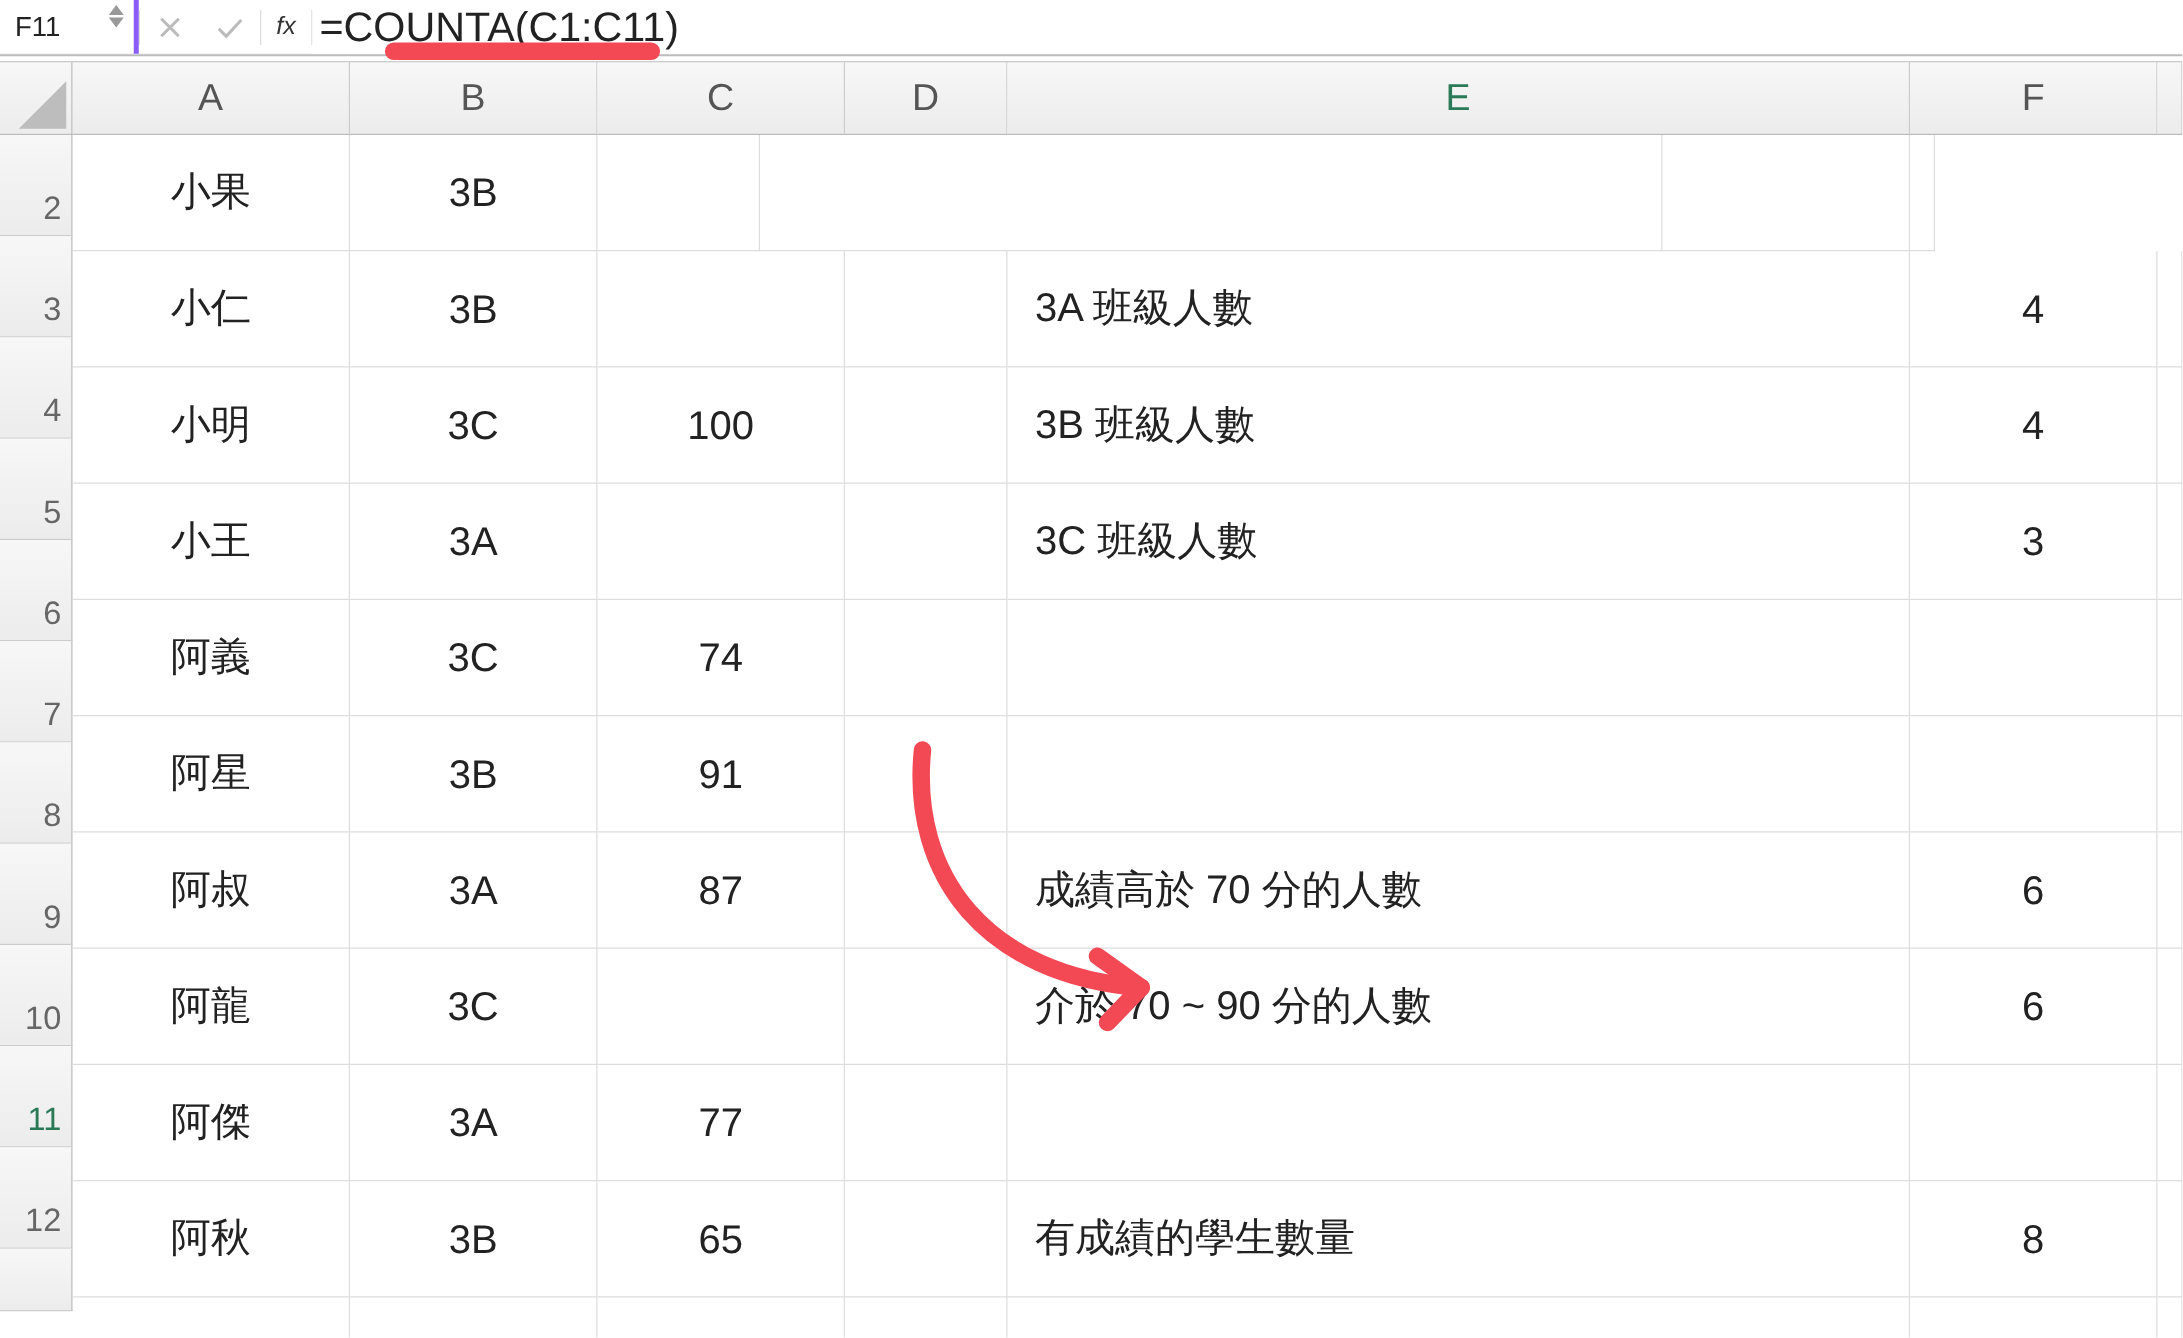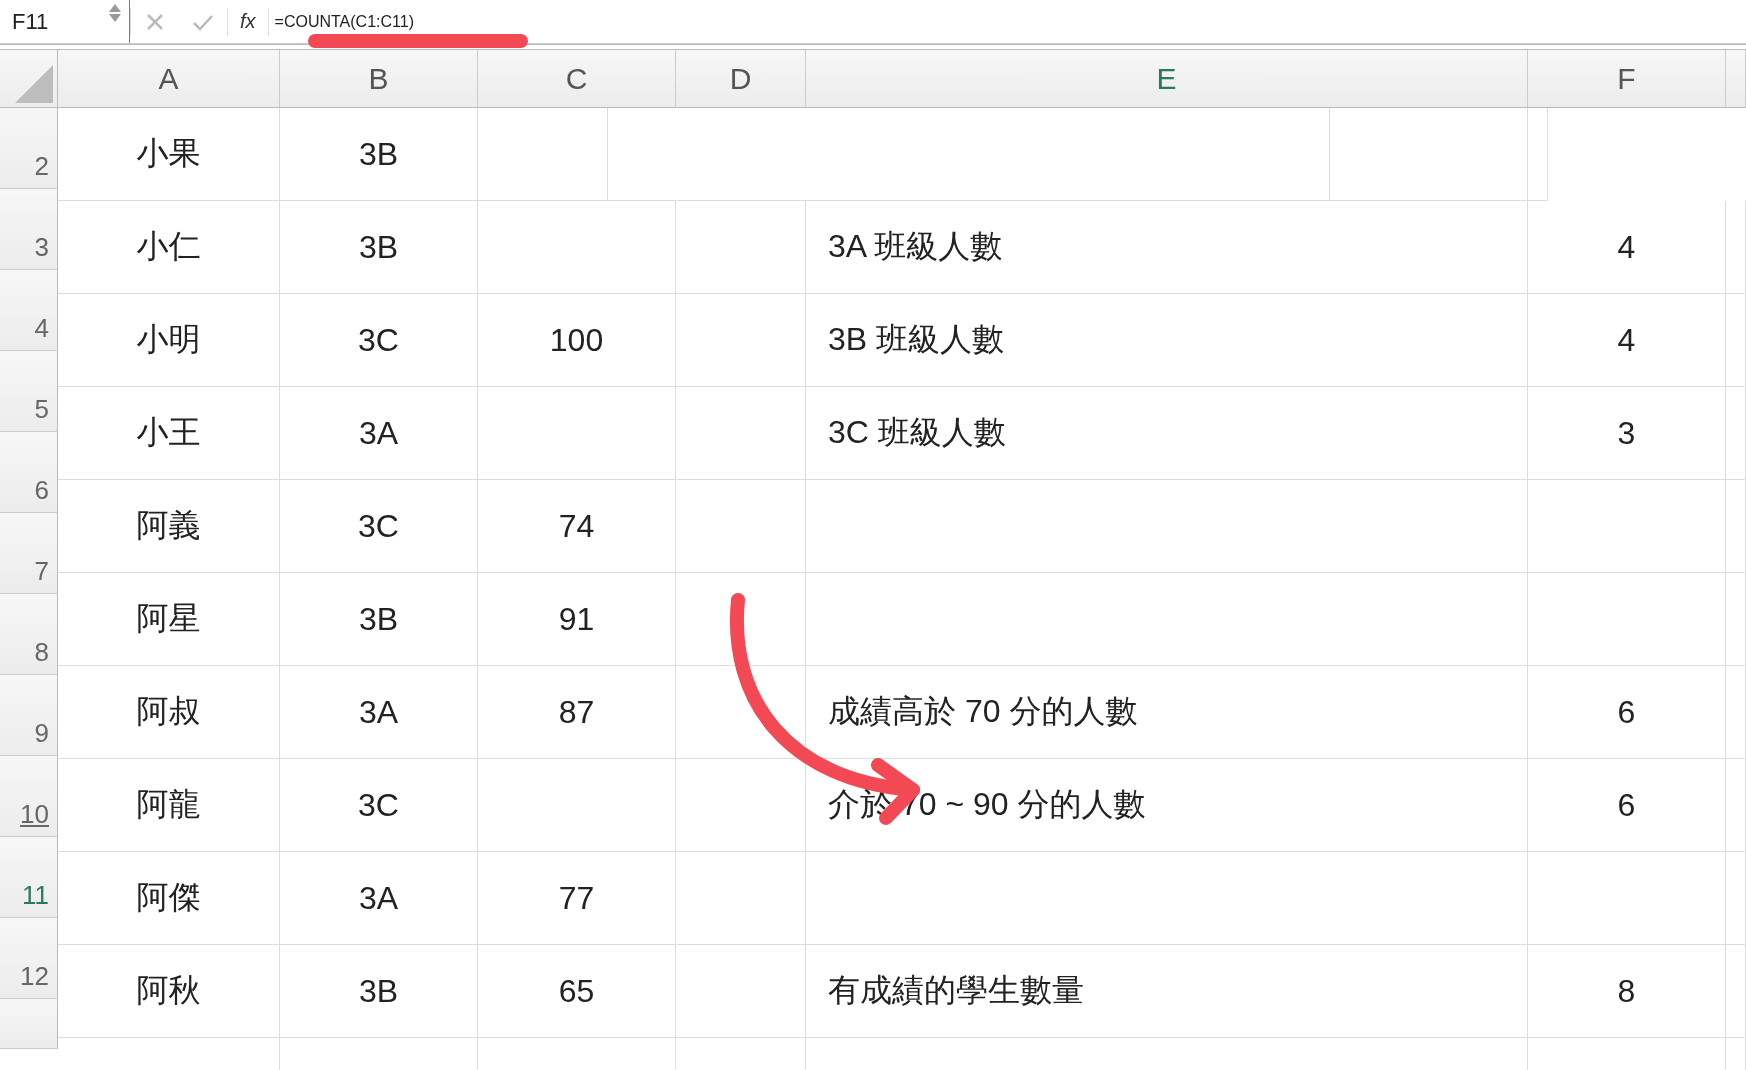--- a/index.html
+++ b/index.html
@@ -13,28 +13,28 @@
     }
     .formula-bar {
       height: 44px;
       display: flex;
       align-items: center;
       border-bottom: 1px solid #ccc;
       background: #fff;
       position: relative;
     }
     .namebox {
-      width: 130px;
+      width: 111px;
       height: 100%;
       display: flex;
       align-items: center;
       padding-left: 12px;
       font-size: 22px;
       color: #222;
-      border-right: 1px solid #8b5cf6;
+      border-right: 4px solid #8b5cf6;
       position: relative;
     }
     .namebox-spinner {
       position: absolute;
       right: 8px;
       top: 4px;
       display: flex;
       flex-direction: column;
       gap: 2px;
     }
@@ -59,21 +59,21 @@
       font-style: italic;
       font-size: 20px;
       color: #333;
       padding: 0 12px;
     }
     .formula-input {
       flex: 1;
       height: 100%;
       border: none;
       outline: none;
-      font-size: 16px;
+      font-size: 33px;
       color: #222;
       padding-left: 6px;
     }
     .underline-annotation {
       position: absolute;
       left: 308px;
       top: 34px;
       width: 220px;
       height: 14px;
       background: #f34955;
@@ -190,21 +190,21 @@
     <div class="corner"></div>
     <div id="rowheads">
         <div class="row-h" style="height: 81px;">2</div>
         <div class="row-h" style="height: 81px;">3</div>
         <div class="row-h" style="height: 81px;">4</div>
         <div class="row-h" style="height: 81px;">5</div>
         <div class="row-h" style="height: 81px;">6</div>
         <div class="row-h" style="height: 81px;">7</div>
         <div class="row-h" style="height: 81px;">8</div>
         <div class="row-h" style="height: 81px;">9</div>
-        <div class="row-h" style="height: 81px; text-decoration: underline;">10</div>
+        <div class="row-h" style="height: 81px;">10</div>
         <div class="row-h sel" style="height: 81px;">11</div>
         <div class="row-h" style="height: 81px;">12</div>
         <div class="row-h" style="height: 50px;"></div>
       </div>
   </div>
   <div>
     <div class="col-headers" id="colheads">
         <div class="col-h col-A">A</div>
         <div class="col-h col-B">B</div>
         <div class="col-h col-C">C</div>

